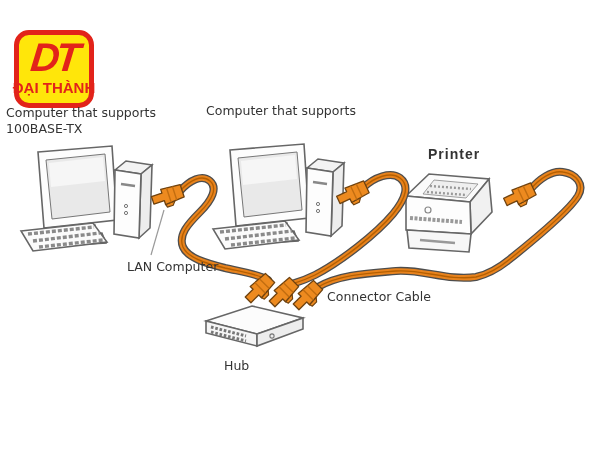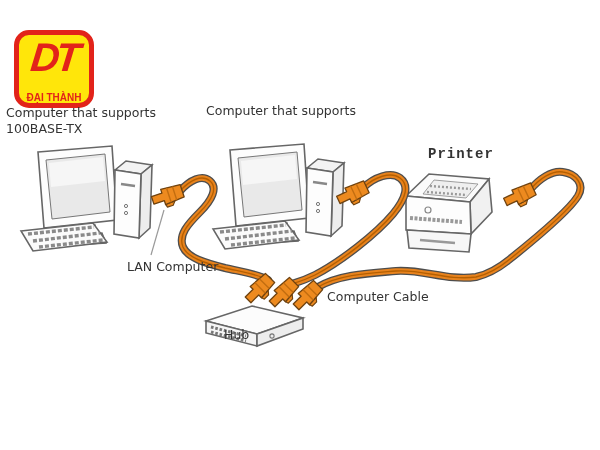--- a/index.html
+++ b/index.html
@@ -5,26 +5,26 @@
   html,body{margin:0;padding:0;background:#fff;}
   #page{position:relative;width:600px;height:450px;background:#ffffff;overflow:hidden;
         font-family:"DejaVu Sans", sans-serif;}
   
   .logo{position:absolute;left:14px;top:30px;width:70px;height:68px;
         background:#FFE60A;border:5px solid #E2231A;border-radius:15px;
         display:flex;flex-direction:column;align-items:center;justify-content:flex-start;}
   .logo-dt{font-family:"Liberation Sans", sans-serif;font-style:italic;font-weight:bold;
            font-size:40px;line-height:42px;color:#E2231A;letter-spacing:-4px;margin-top:1px;
            transform:skewX(-6deg);}
-  .logo-name{font-family:"Liberation Sans", sans-serif;font-weight:bold;font-size:10px;
-             color:#E2231A;letter-spacing:0px;margin-top:14px;white-space:nowrap;}
+  .logo-name{font-family:"Liberation Sans", sans-serif;font-weight:bold;font-size:15px;
+             color:#E2231A;letter-spacing:0px;margin-top:1px;white-space:nowrap;}
   
   .lbl{position:absolute;color:#333;font-size:12.5px;line-height:16px;white-space:nowrap;}
   .lbl.center{text-align:left;}
-  .lbl-printer{font-family:Liberation Mono, monospace;font-weight:bold;font-size:14px;
+  .lbl-printer{font-family:Liberation Sans, sans-serif;font-weight:bold;font-size:14px;
                letter-spacing:1px;}
   svg{position:absolute;left:0;top:0;}
 </style>
 </head>
 <body>
 
 <div id="page">
 
   <div class="logo">
     <div class="logo-dt">DT</div>
@@ -129,17 +129,17 @@
   </div>
 
   <div class="lbl center" style="left:206px;top:103px;width:164px;">
     <div>Computer that supports</div>
   </div>
 
   <div class="lbl lbl-printer" style="left:428px;top:146px;">Printer</div>
 
   <div class="lbl" style="left:127px;top:259px;">LAN Computer</div>
 
-  <div class="lbl" style="left:327px;top:289px;">Computer Cable</div>
+  <div class="lbl" style="left:327px;top:289px;">Connector Cable</div>
 
-  <div class="lbl center" style="left:224px;top:327px;width:44px;">Hub</div>
+  <div class="lbl center" style="left:224px;top:358px;width:44px;">Hub</div>
 
 </div>
 
 </body></html>

